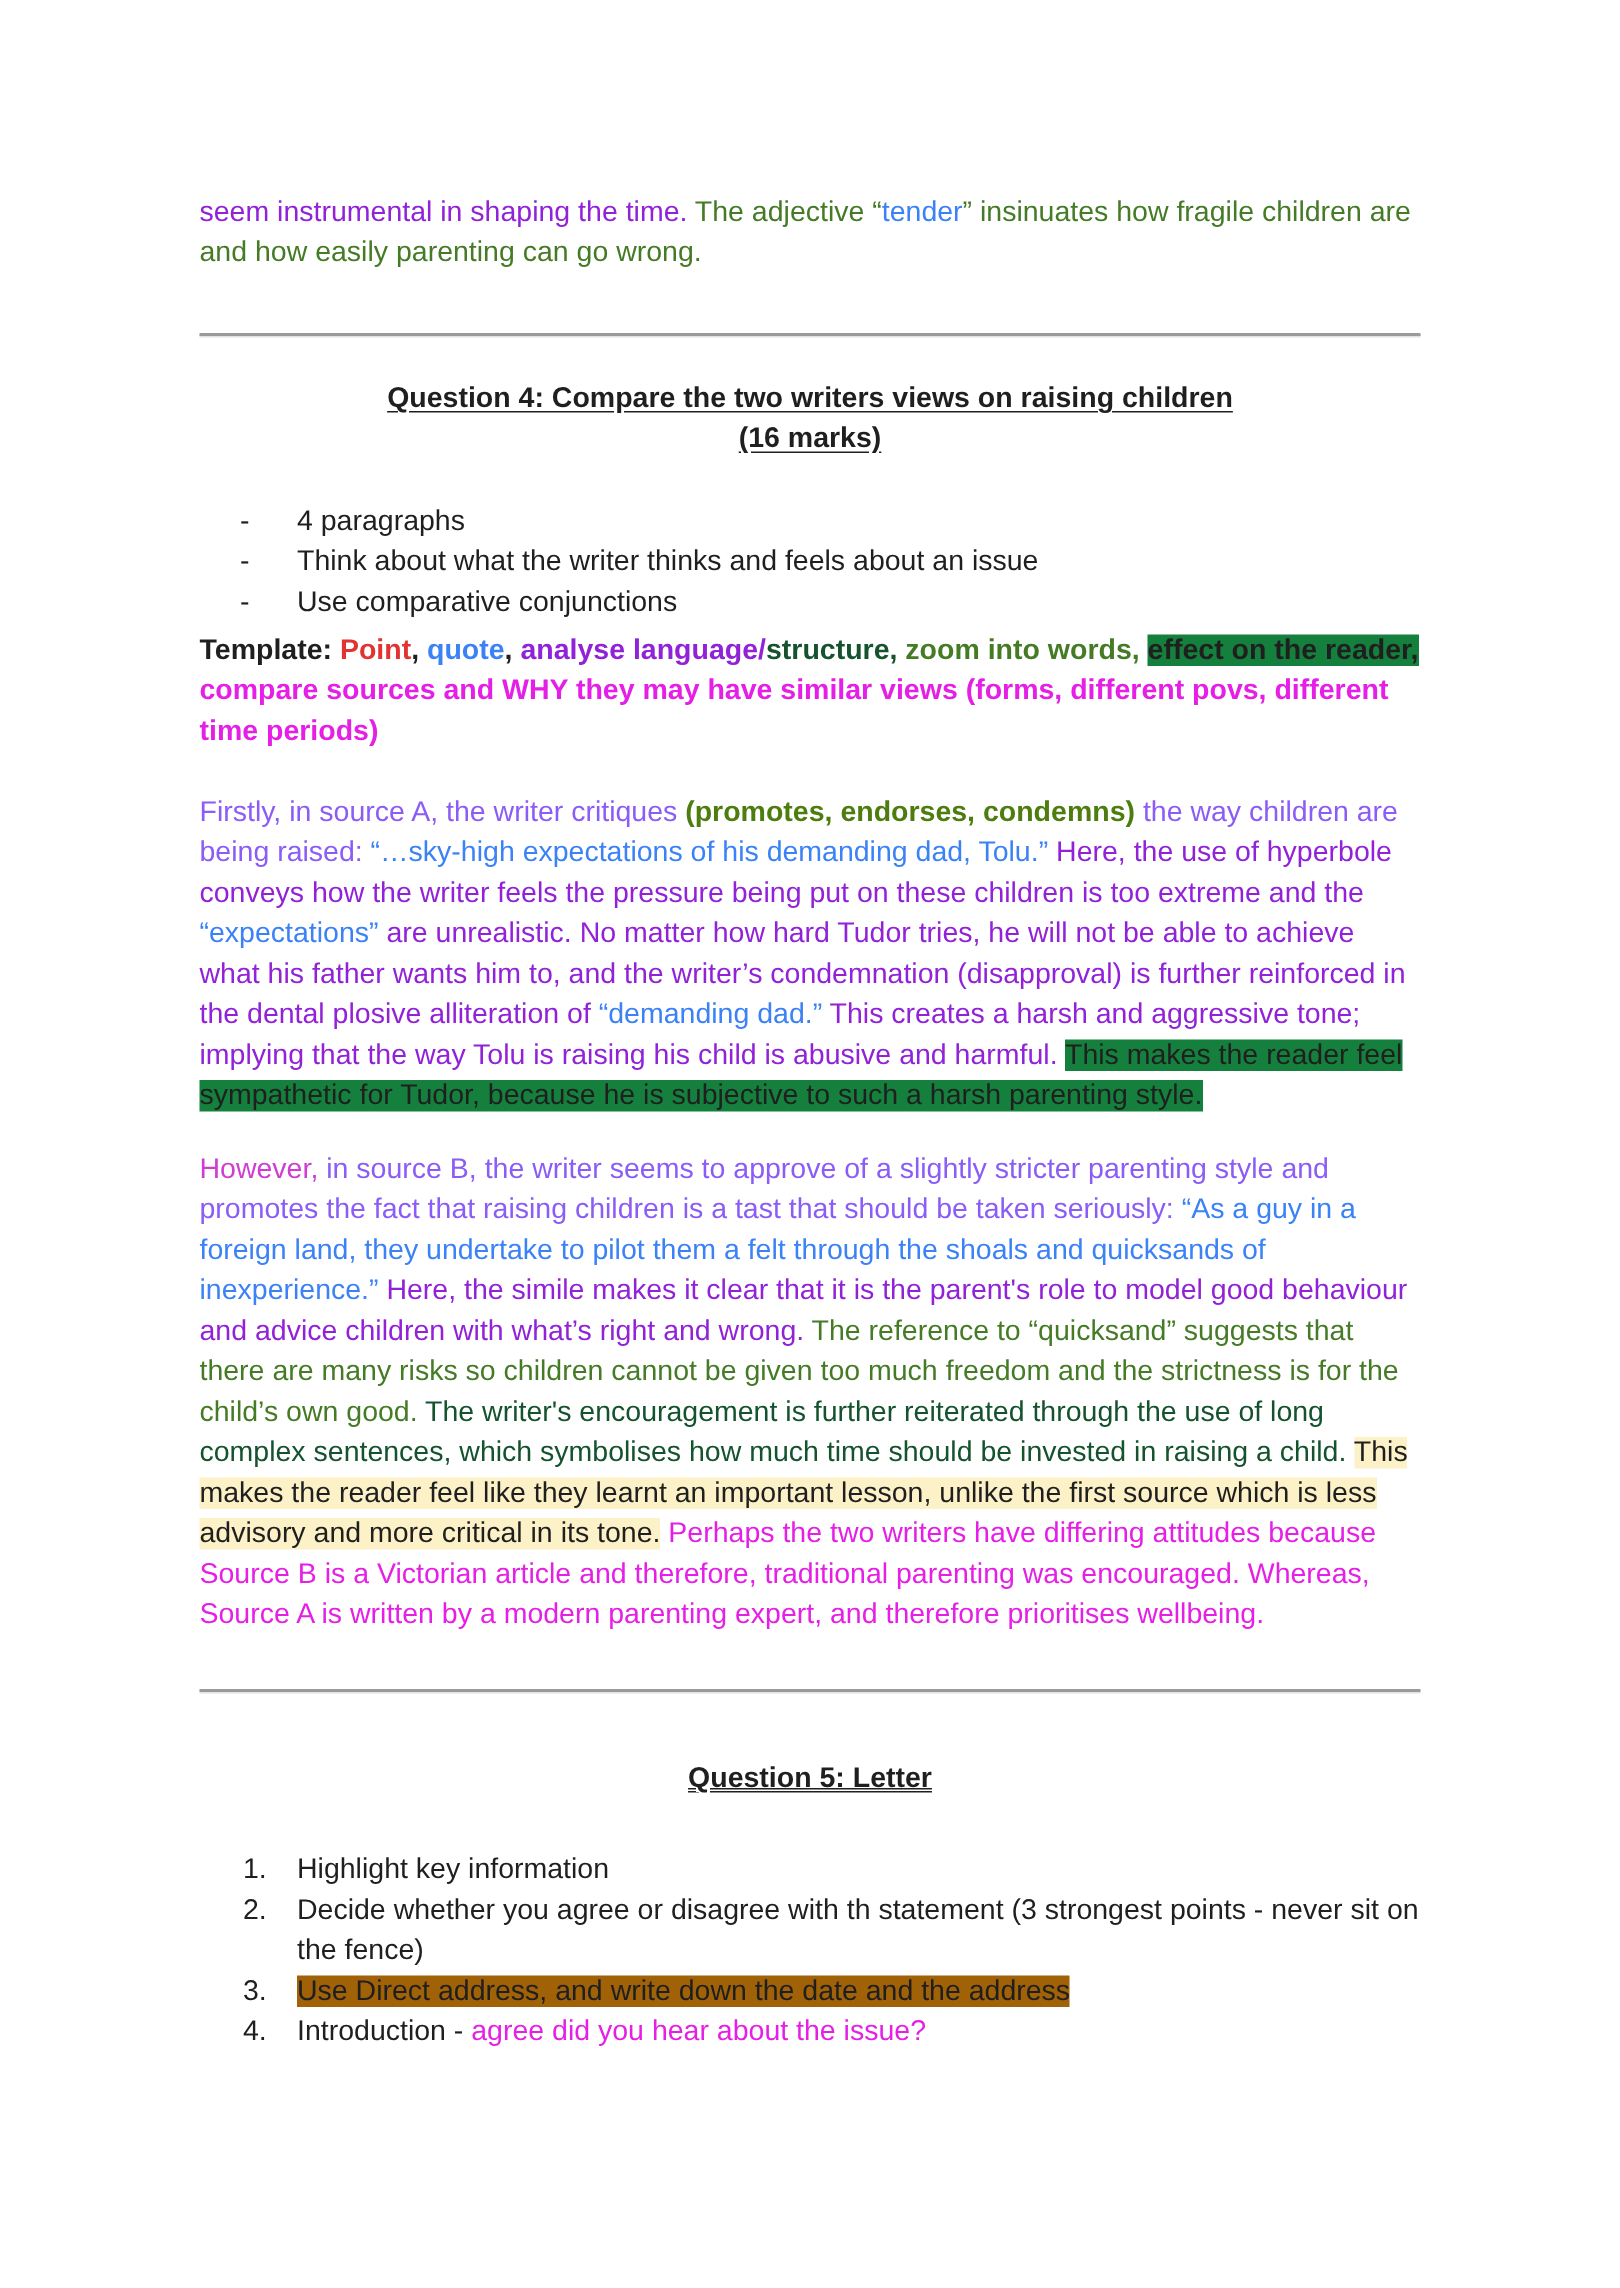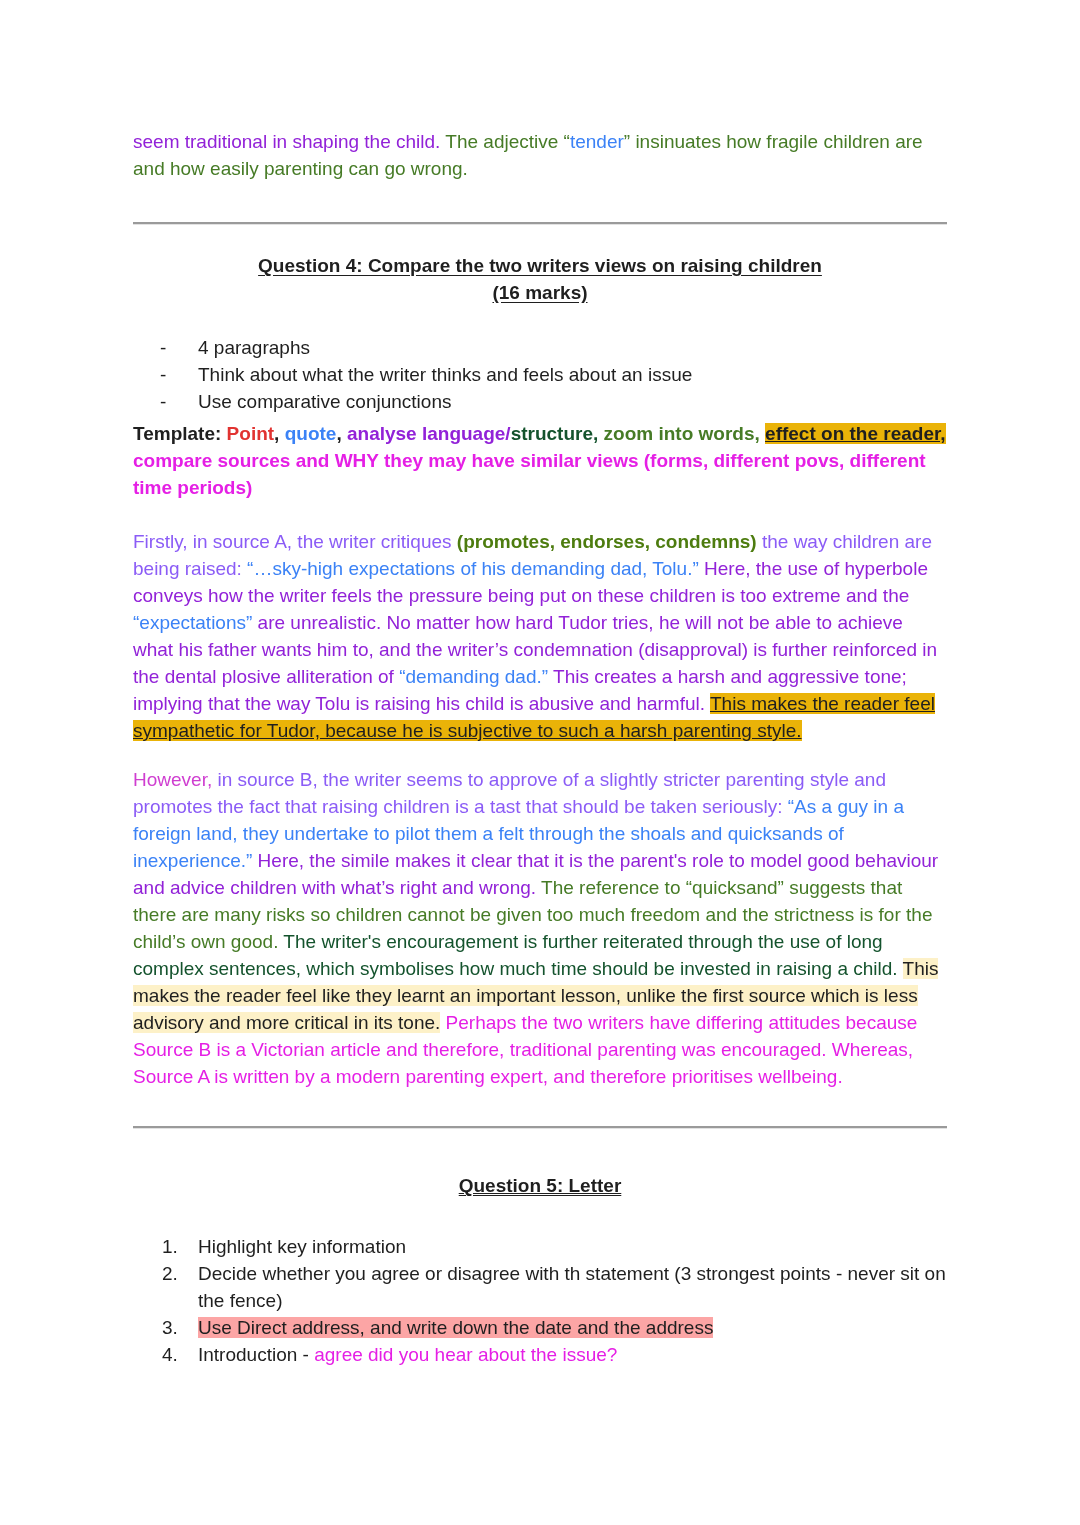--- a/index.html
+++ b/index.html
@@ -33,30 +33,30 @@
   .c-purple{color:#9222d8;}
   .c-green{color:#467b26;}
   .c-blue{color:#3b82f6;margin-top:38px;}
   .c-red{color:#8b5cf6;}
   .c-redd{color:#4d7c0f;}
   .c-pred{color:#e13331;}
   .c-olive{color:#14532d;}
   .c-mag{color:#e51fe5;}
   .c-pink{color:#cf3ed0;}
   .b{font-weight:bold;}
-  .hl1{background:#eab308;text-decoration:underline;}
+  .hl1{background:#15803d;}
   .hl2{background:#fdf1c8;}
-  .hl3{background:#fca5a5;}
+  .hl3{background:#a16207;}
 </style>
 </head>
 <body>
 
 <div class="page">
 
-  <div class="para top-para"><span class="c-purple">seem traditional in shaping the child. </span><span class="c-green">The adjective “</span><span class="c-blue">tender</span><span class="c-green">” insinuates how fragile children are and how easily parenting can go wrong.</span></div>
+  <div class="para top-para"><span class="c-purple">seem instrumental in shaping the time. </span><span class="c-green">The adjective “</span><span class="c-blue">tender</span><span class="c-green">” insinuates how fragile children are and how easily parenting can go wrong.</span></div>
 
   <div class="divider"></div>
 
   <div class="heading-block">
     <span class="heading-line"><span class="u">Question 4: Compare the two writers views on raising children</span></span>
     <span class="heading-line"><span class="u">(16 marks)</span></span>
   </div>
 
   <div class="bullet-list">
     <div class="bullet-row">

